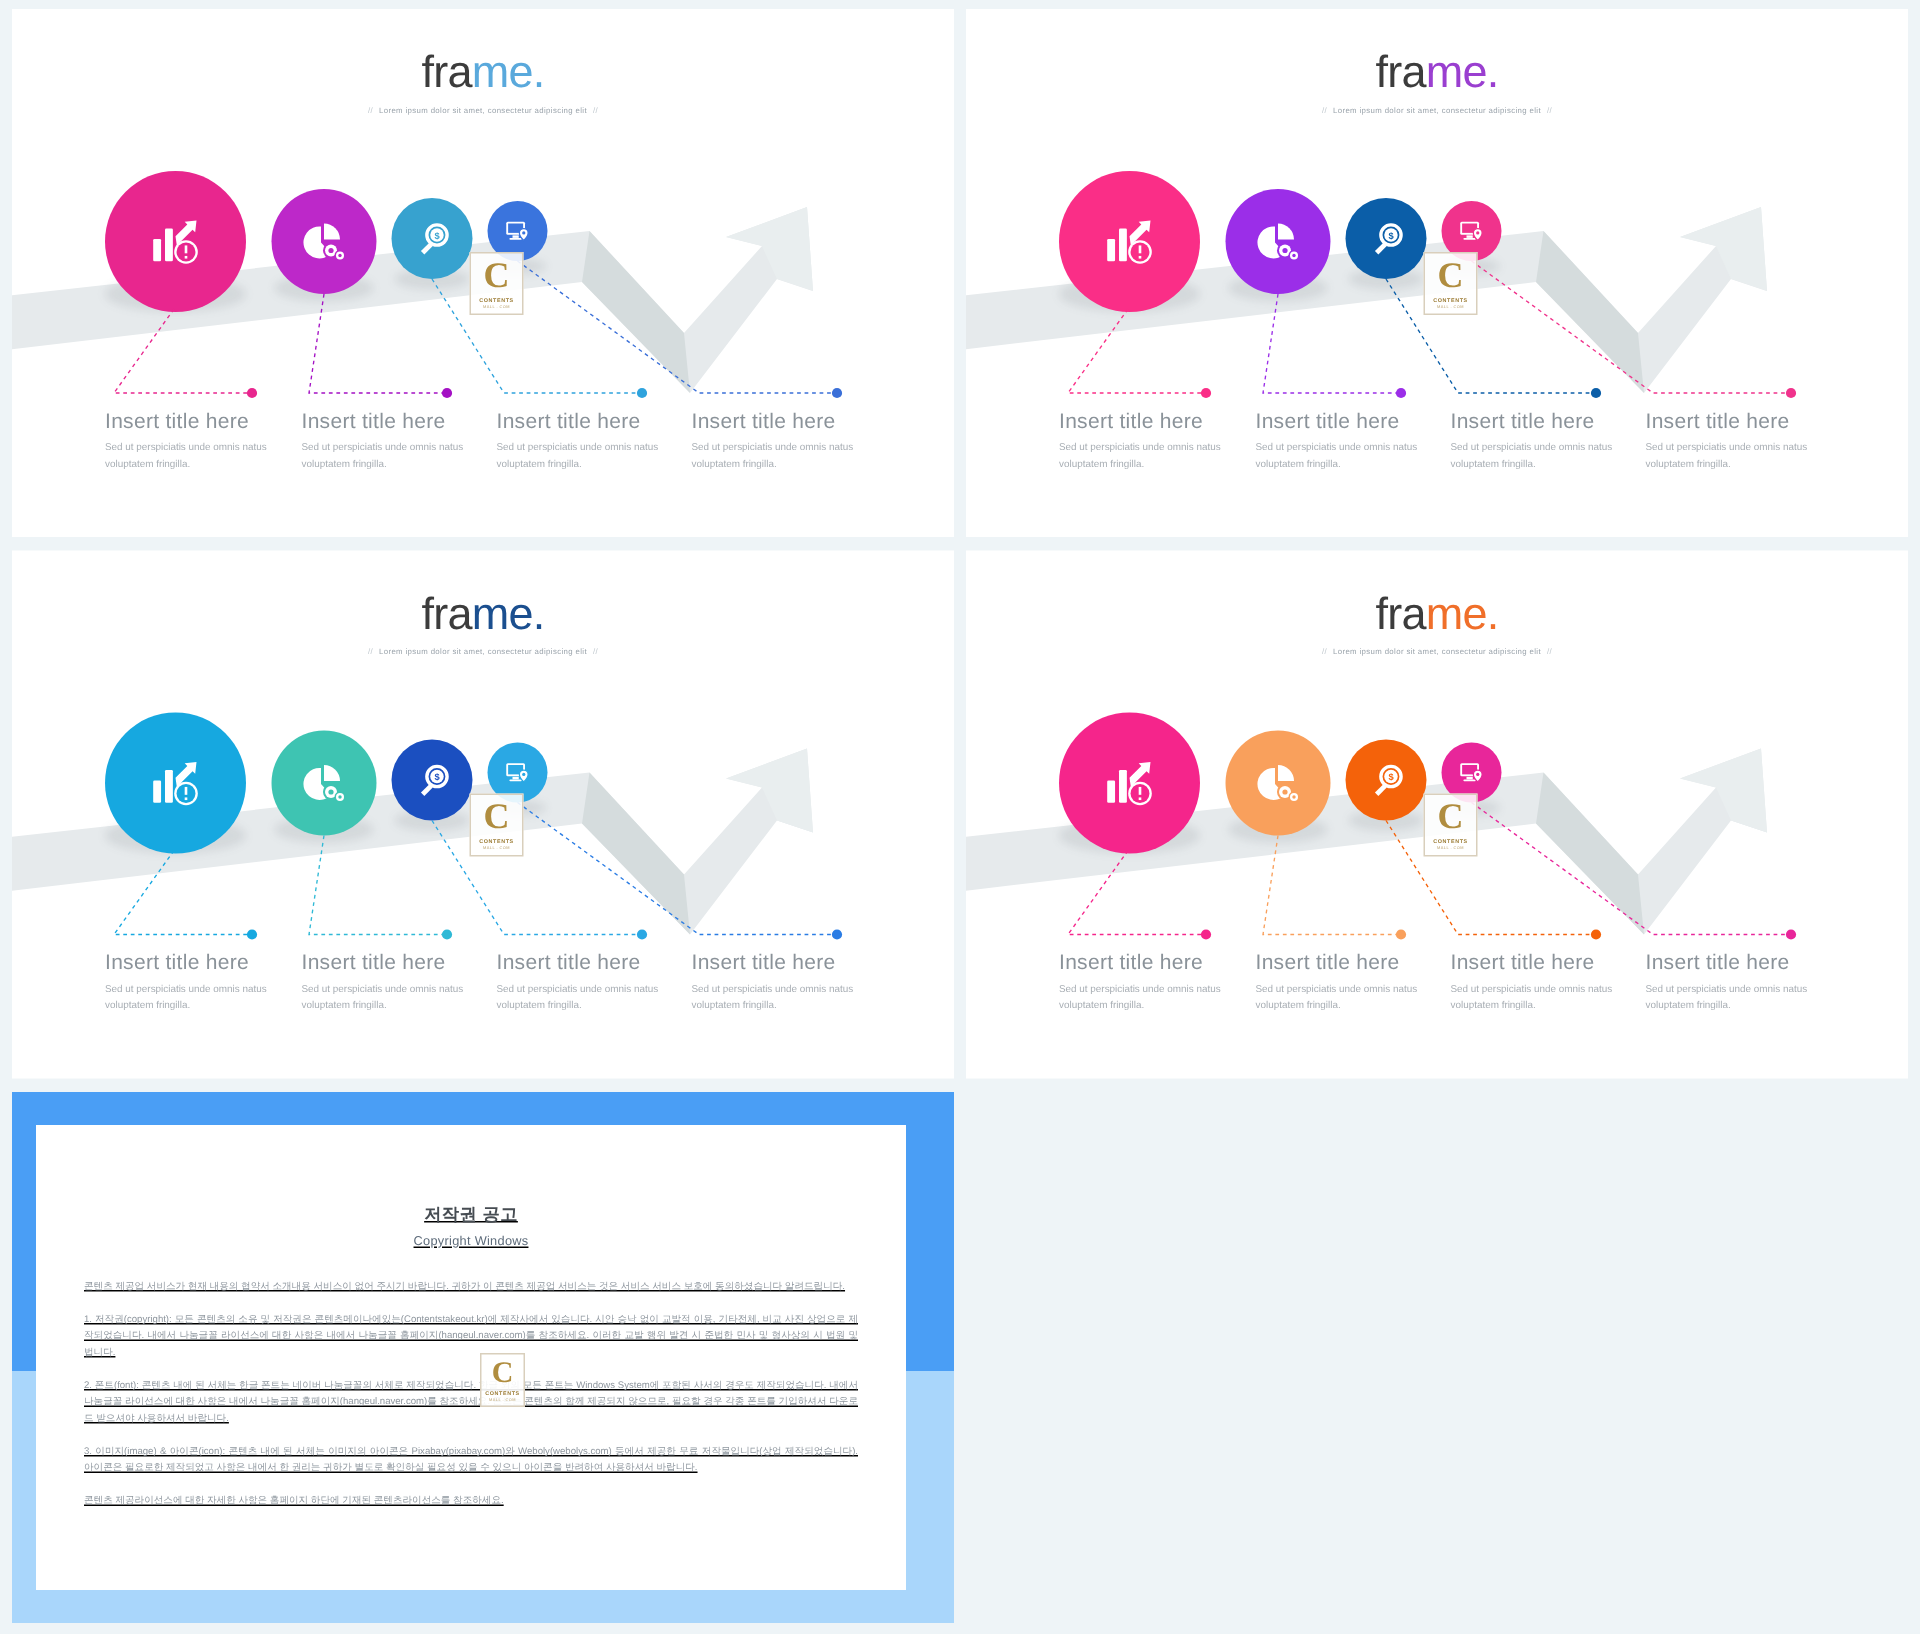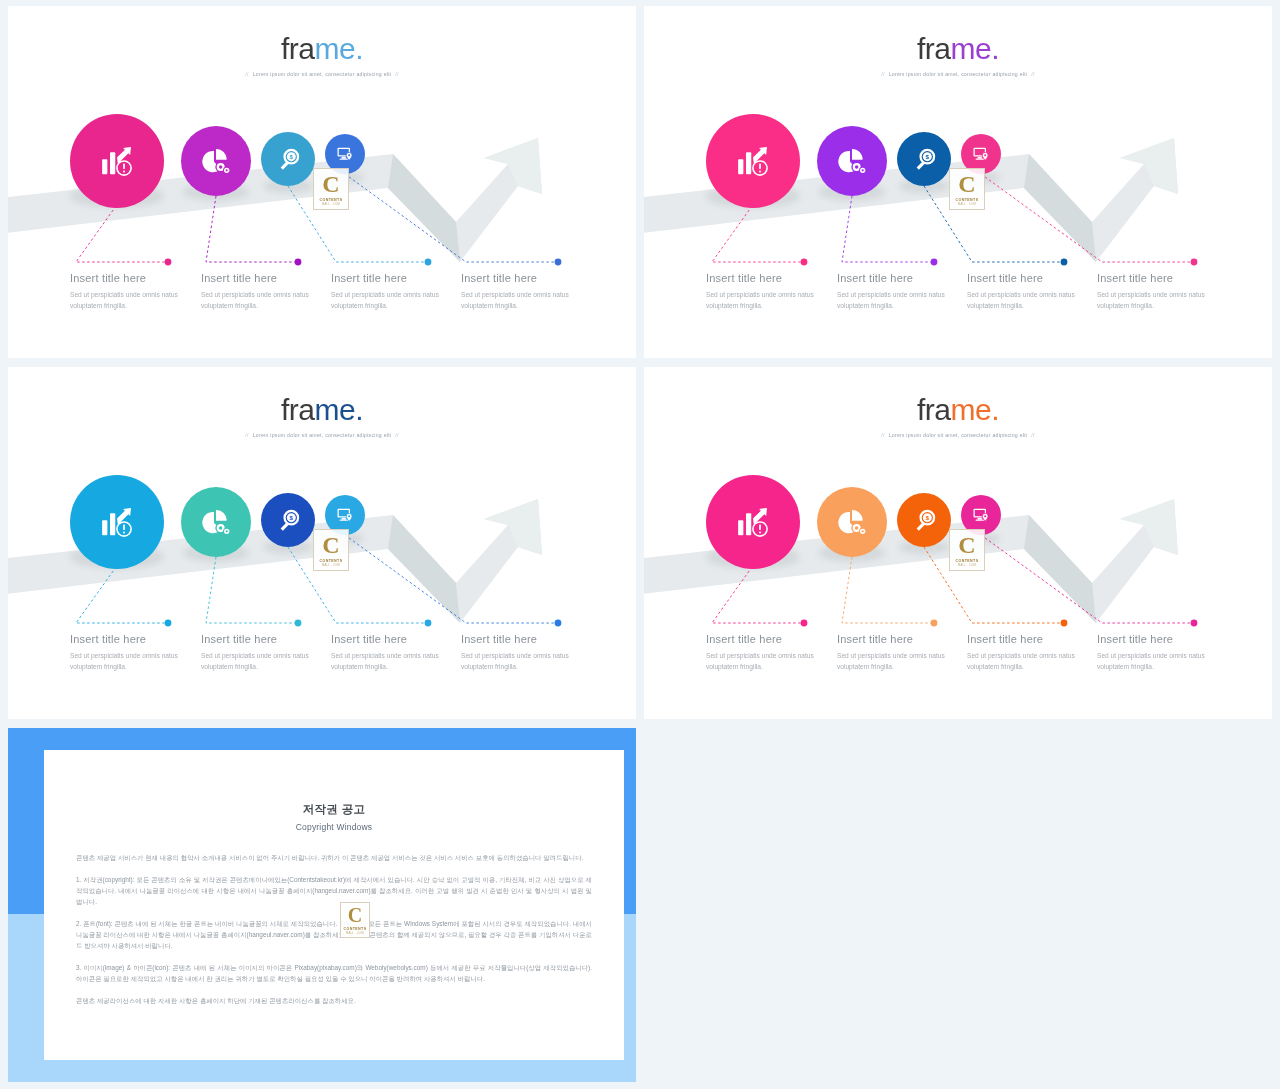--- a/index.html
+++ b/index.html
@@ -67,21 +67,21 @@
   .s2 { left: 175px; top: 177px; width: 66px; height: 18px; }
   .s3 { left: 255px; top: 173px; width: 50px; height: 14px; }
   .s4 { left: 318px; top: 166px; width: 38px; height: 11px; }
 
   
   .connectors { position: absolute; left: 0; top: 0; width: 628px; height: 352px; pointer-events: none; }
 
   
   .caption { position: absolute; width: 128px; }
   .cap-title {
-    font-size: 11px; color: #8a9299; font-weight: 400;
+    font-size: 14px; color: #8a9299; font-weight: 400;
     letter-spacing: 0.2px; margin-bottom: 6px;
   }
   .cap-body {
     font-size: 6.6px; color: #a8aeb4; line-height: 1.65;
   }
   .cap1 { left: 62px;  top: 266px; }
   .cap2 { left: 193px; top: 266px; }
   .cap3 { left: 323px; top: 266px; }
   .cap4 { left: 453px; top: 266px; }
 
@@ -107,23 +107,24 @@
   .slide-cr {
     position: absolute; left: 8px; top: 728px;
     width: 628px; height: 354px;
     background: #4a9ef5;
   }
   .slide-cr .band-lower {
     position: absolute; left: 0; bottom: 0; width: 100%; height: 168px;
     background: #a9d6fb;
   }
   .cr-sheet {
-    position: absolute; left: 36px; top: 22px;
+    position: absolute; left: 16px; top: 22px;
     width: 580px; height: 310px;
     background: #ffffff;
+    text-decoration: underline;
   }
   .cr-title {
     text-align: center; margin-top: 52px;
     font-size: 11.5px; font-weight: 700; color: #464c52;
     letter-spacing: 0.3px;
   }
   .cr-subtitle {
     text-align: center; margin-top: 5px;
     font-size: 8.5px; color: #5d6b7a; letter-spacing: 0.2px;
   }

